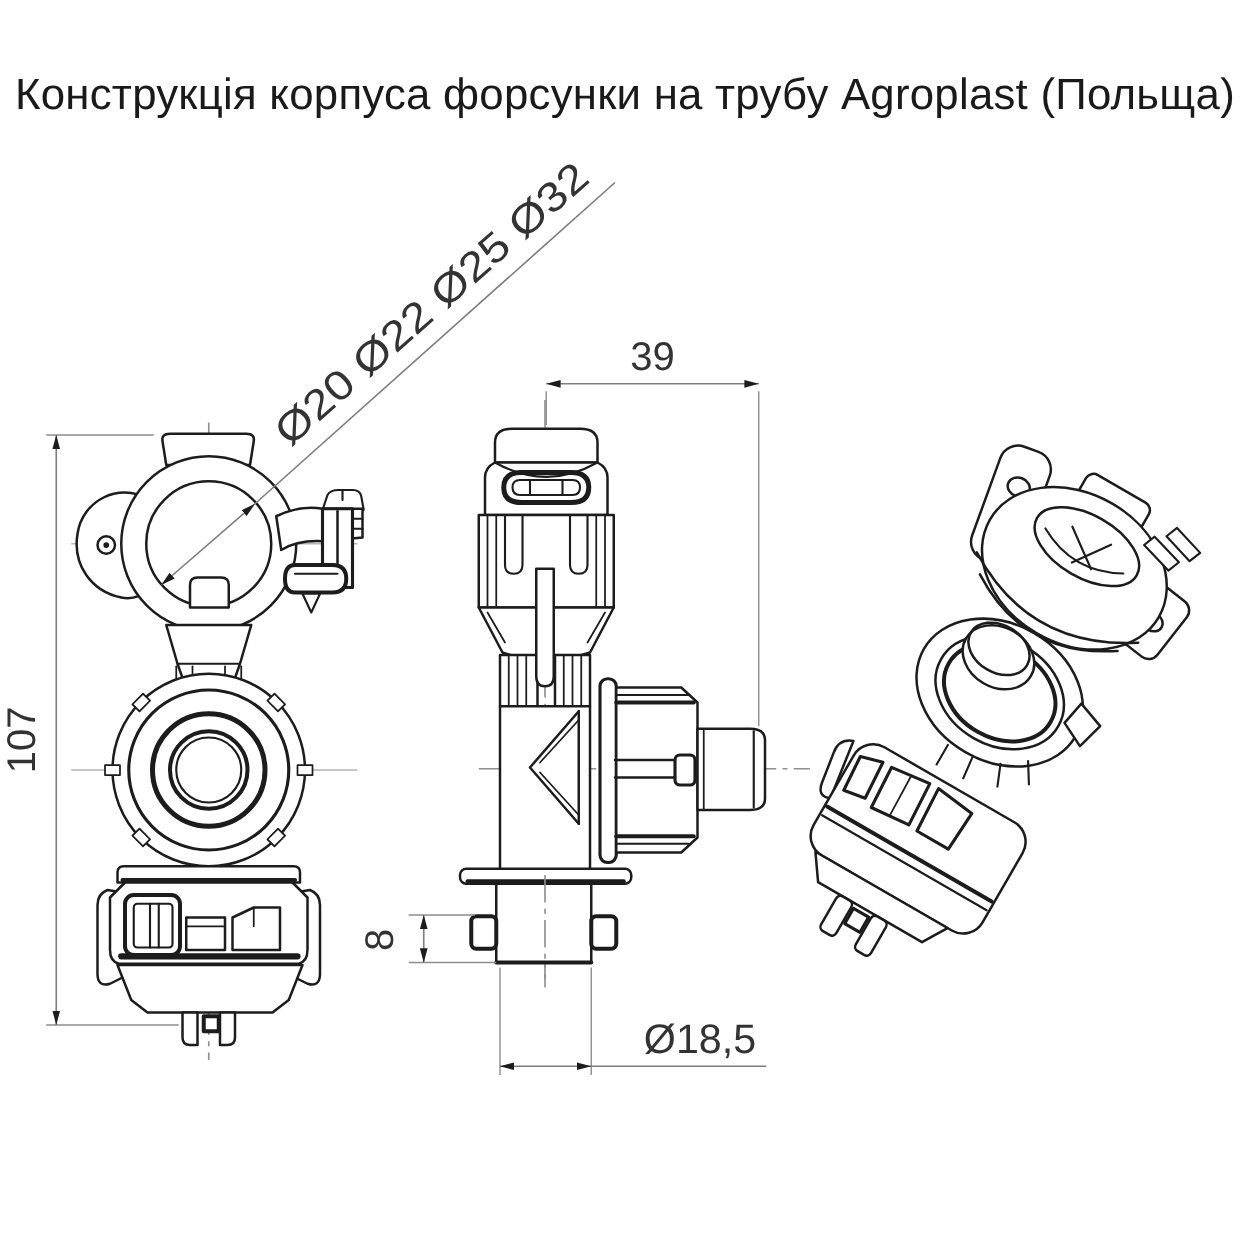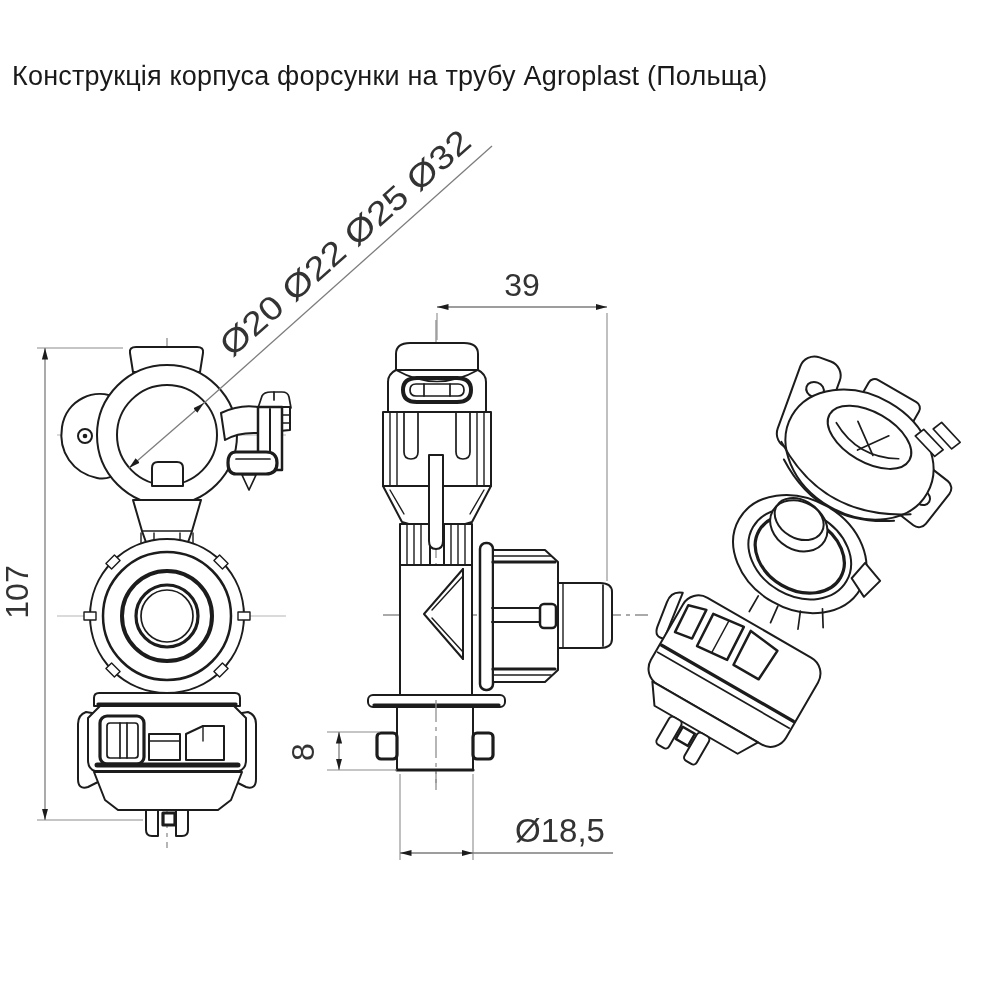--- a/index.html
+++ b/index.html
@@ -2,21 +2,21 @@
 <html style="--line: #1c1c1c; --dim: #7d7d7d; --ext: #8c8c8c; --center: #8f8f8f; --text: #333333; --bg: #ffffff;"><head>
 <meta charset="utf-8">
 <style>
   :root{
     --line:#1c1c1c; --dim:#7d7d7d; --ext:#8c8c8c; --center:#8f8f8f;
     --centerlight:#b5b5b5; --text:#333333; --bg:#ffffff;
   }
   html,body{margin:0;padding:0;background:var(--bg);}
   .sheet{position:relative;width:1000px;height:1000px;background:var(--bg);overflow:hidden;
          font-family:"Liberation Sans",sans-serif;}
-  .title{position:absolute;left:12px;top:60px;font-size:27px;line-height:32px;color:#1a1a1a;
+  .title{position:absolute;left:12px;top:60px;font-size:35px;line-height:32px;color:#1a1a1a;
          letter-spacing:.2px;white-space:nowrap;}
   svg{position:absolute;left:0;top:0;}
   
   .k{stroke:var(--line);fill:none;stroke-linejoin:round;stroke-linecap:round;}
   .f{fill:#fff;}
   .w1{stroke-width:1.4;} .w15{stroke-width:1.7;} .w2{stroke-width:2;} .w25{stroke-width:2.5;}
   .w3{stroke-width:3.2;} .w4{stroke-width:4;} .w5{stroke-width:5;}
   .dim{stroke:var(--dim);stroke-width:1.3;fill:none;}
   .ext{stroke:var(--ext);stroke-width:1.1;fill:none;}
   .cl{stroke:var(--center);stroke-width:1.3;fill:none;stroke-dasharray:22 5 4 5;}

